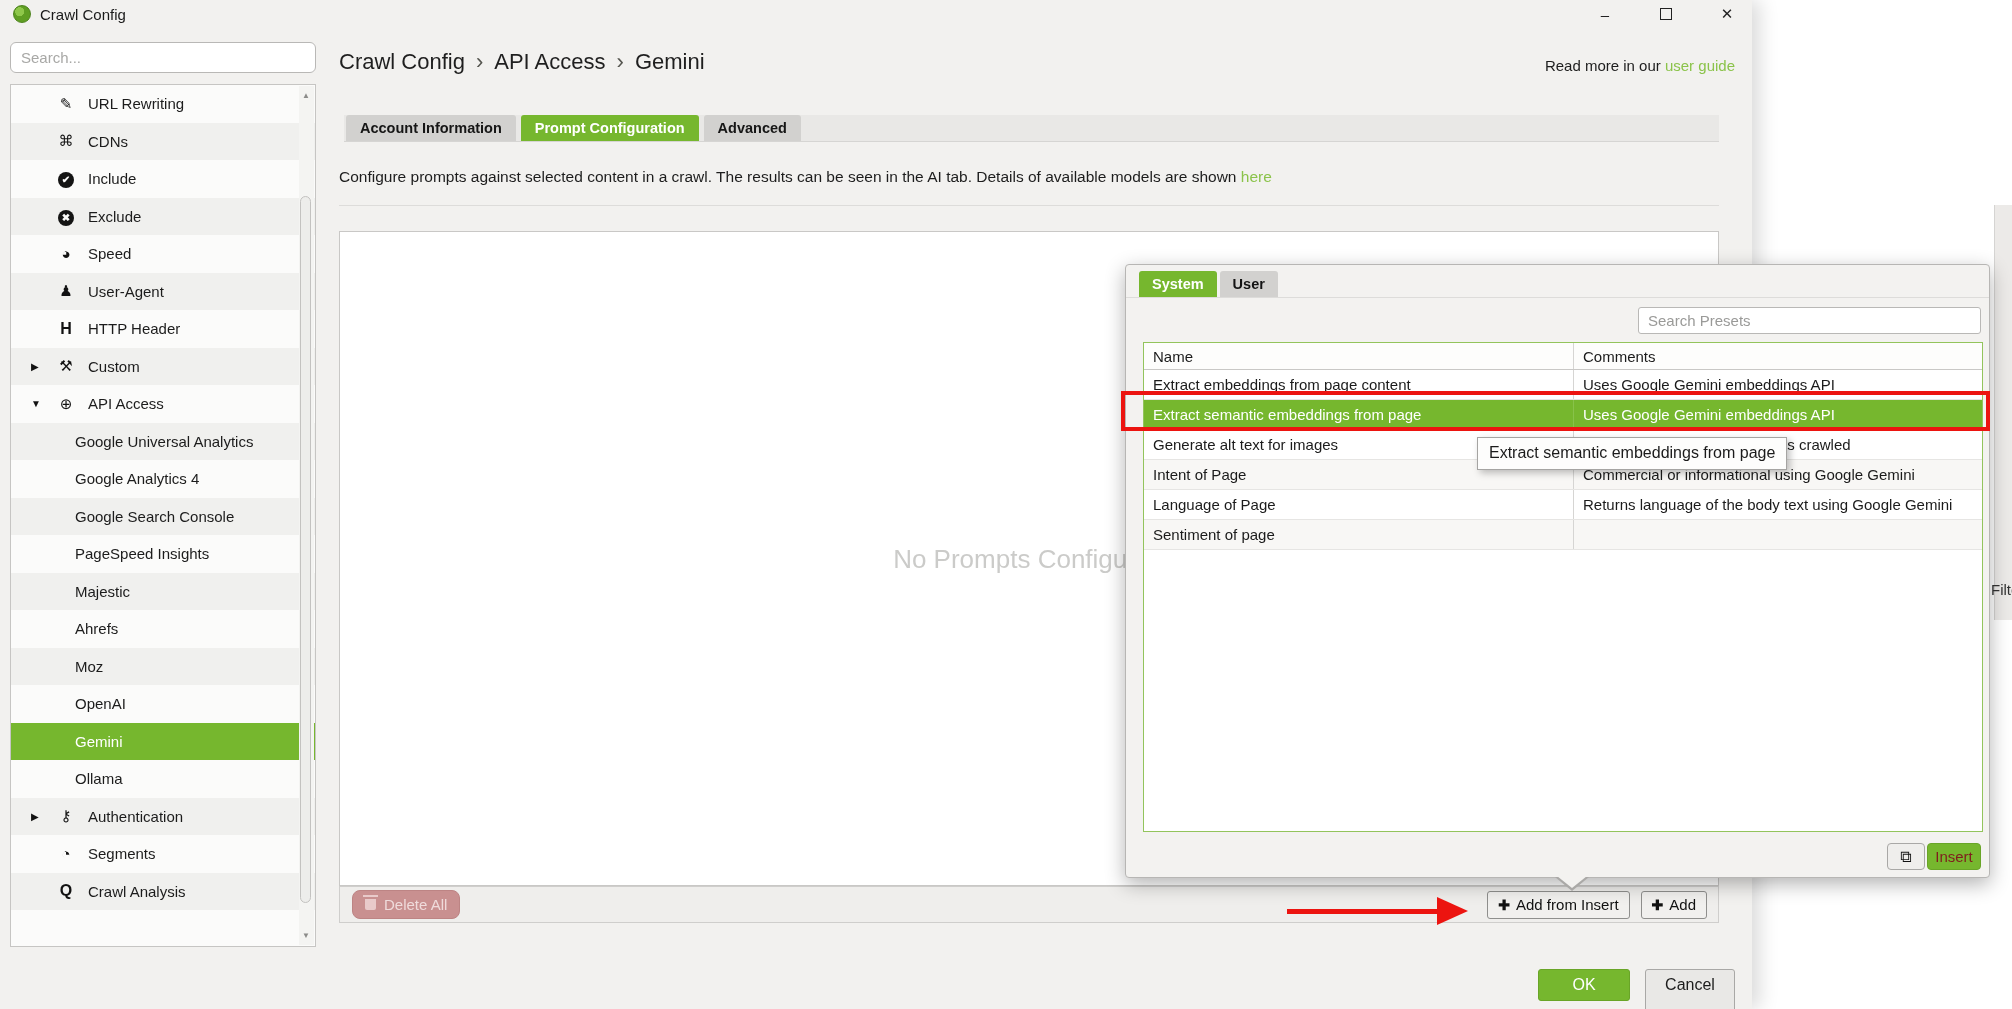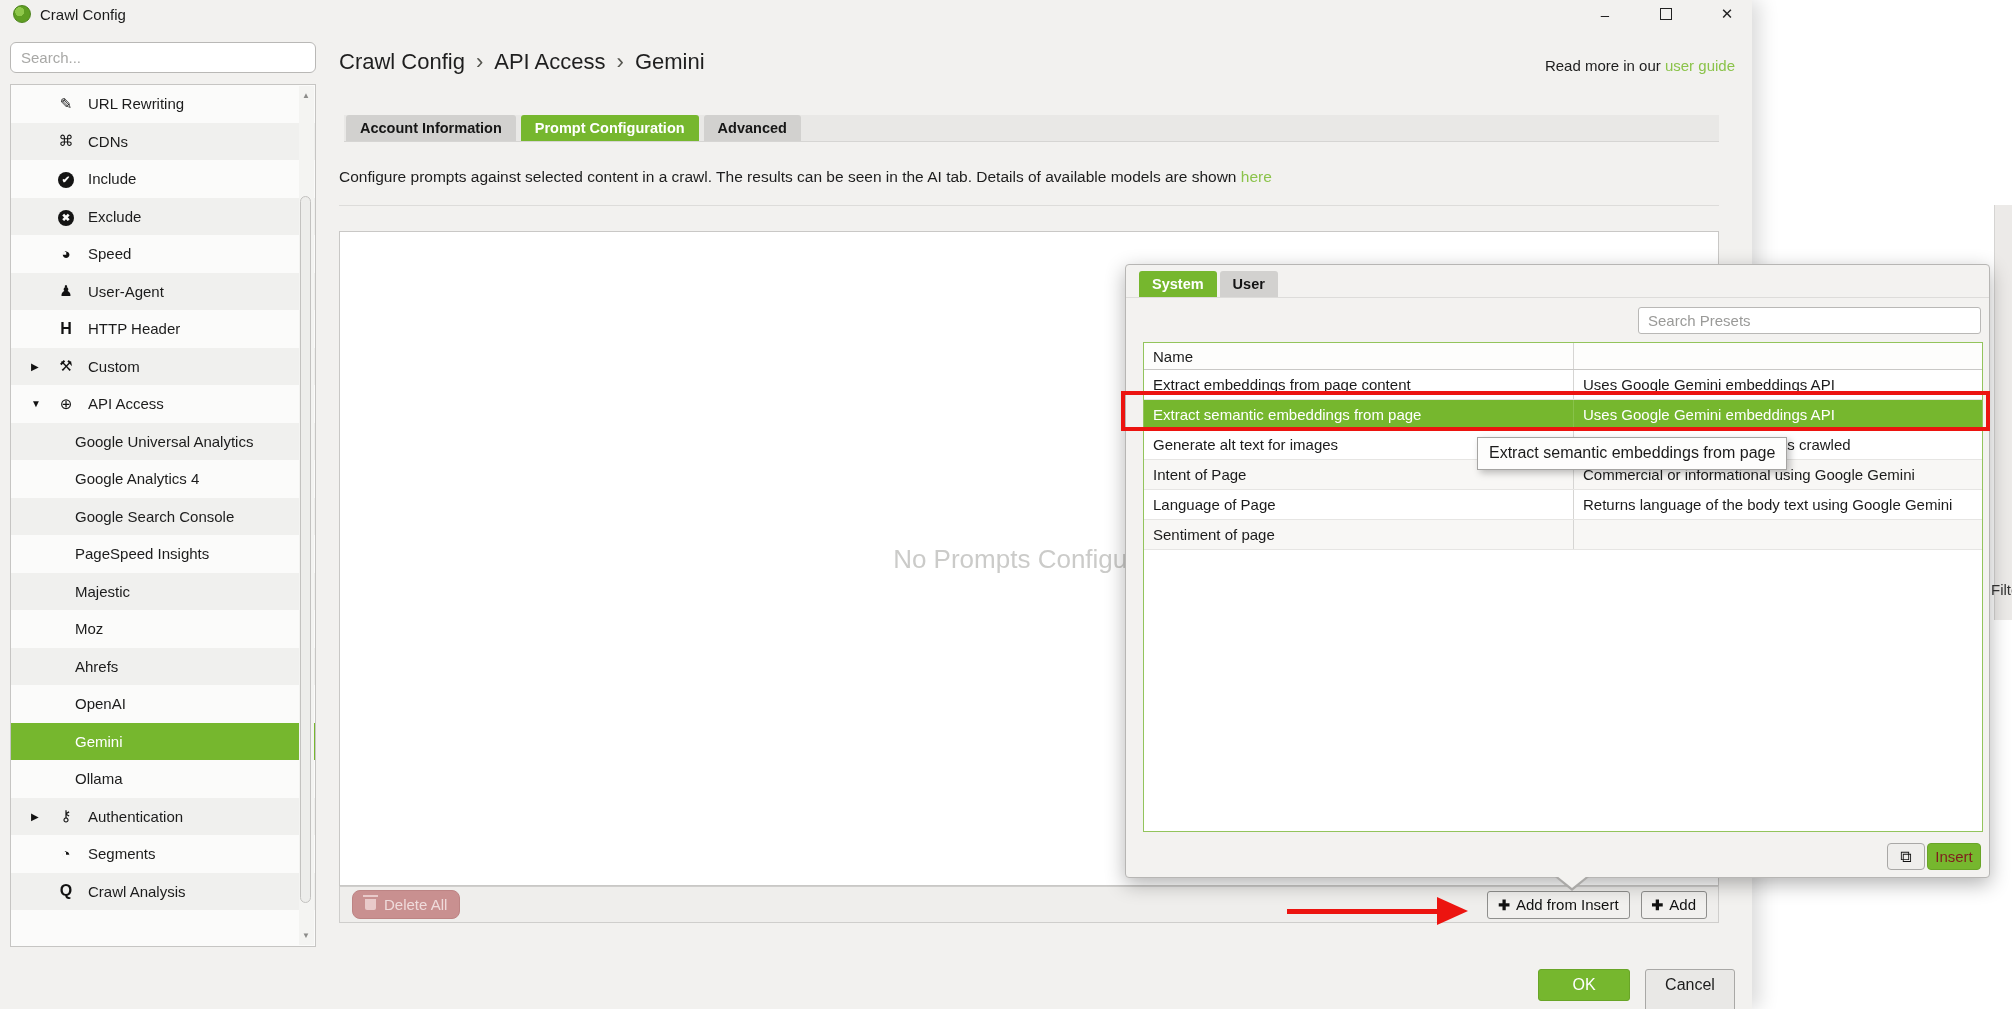--- a/index.html
+++ b/index.html
@@ -212,24 +212,24 @@
       <div class="srow sub">
           <span>Google Search Console</span>
         </div>
       <div class="srow sub">
           <span>PageSpeed Insights</span>
         </div>
       <div class="srow sub">
           <span>Majestic</span>
         </div>
       <div class="srow sub">
+          <span>Ahrefs</span>
+        </div>
+      <div class="srow sub">
           <span>Moz</span>
-        </div>
-      <div class="srow sub">
-          <span>Ahrefs</span>
         </div>
       <div class="srow sub">
           <span>OpenAI</span>
         </div>
       <div class="srow sub sel">
           <span>Gemini</span>
         </div>
       <div class="srow sub">
           <span>Ollama</span>
         </div>
@@ -306,20 +306,21 @@
     <div class="ptab active">System</div>
     <div class="ptab">User</div>
   </div>
   <div class="pdivider"></div>
   <div class="psearch">
     <input type="text" placeholder="Search Presets" style="">
   </div>
   <div class="ptable">
     <div class="phead">
       <div class="pc1">Name</div>
+      <div class="pc2">Comments</div>
     </div>
     <div class="prow">
       <div class="pc1">Extract embeddings from page content</div>
       <div class="pc2">Uses Google Gemini embeddings API</div>
     </div>
     <div class="prow sel">
       <div class="pc1">Extract semantic embeddings from page</div>
       <div class="pc2">Uses Google Gemini embeddings API</div>
     </div>
     <div class="prow">

